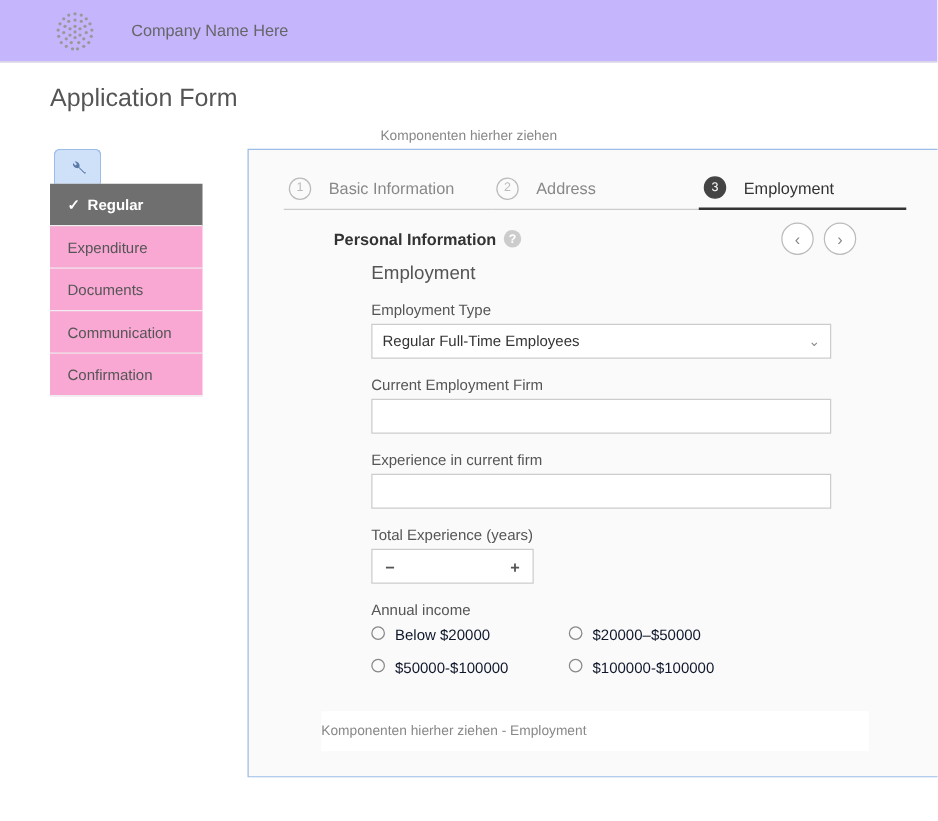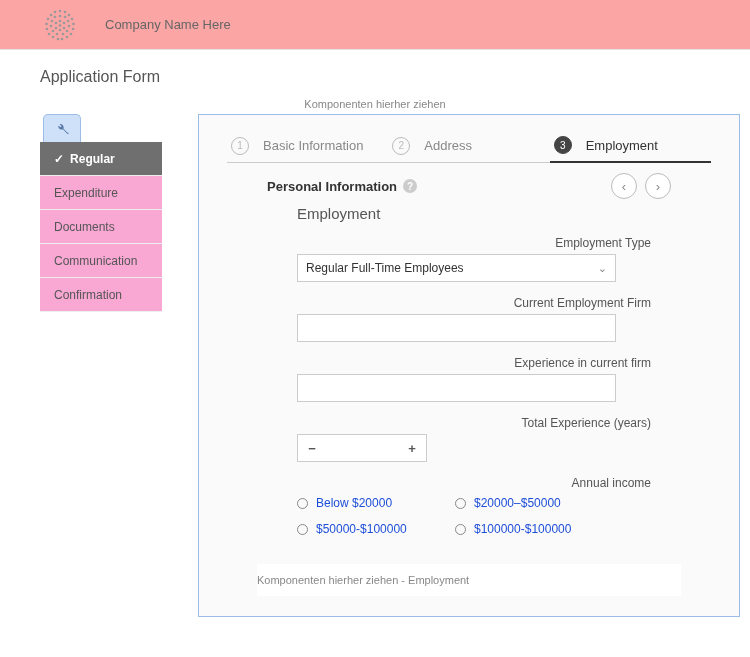--- a/index.html
+++ b/index.html
@@ -1,20 +1,20 @@
 <!DOCTYPE html>
 <html><head>
 <meta charset="utf-8">
 <style>
   * { box-sizing: border-box; }
   html, body { margin:0; padding:0; font-family: Arial, Helvetica, sans-serif; font-size:13px; color:#333; background:#fff;}
-  .topbar { height:50px; background:#fca5a5; border-bottom:1px solid #e2e2e2; display:flex; align-items:center; padding-left:40px; }
+  .topbar { height:50px; background:#c4b5fd; border-bottom:1px solid #e2e2e2; display:flex; align-items:center; padding-left:40px; }
   .logo { width:40px; height:40px; margin-right:25px; }
   .company-name { color:#666; font-size:13px; }
-  .page-title { font-size:16px; color:#555; padding:18px 40px 10px 40px; }
+  .page-title { font-size:20px; color:#555; padding:18px 40px 10px 40px; }
   .helper-text { text-align:center; font-size:11px; color:#888; margin-top:2px; }
   .layout { display:flex; padding:0 0 0 40px; align-items:flex-start; margin-top:4px; }
   .left-col { width:122px; flex:0 0 122px; }
   .wrench-tab { width:38px; height:28px; border:1px solid #9cbde8; border-bottom:none; border-radius:5px 5px 0 0; background:#cfe1f9; display:flex; align-items:center; justify-content:center; margin-left:3px; }
   .sidebar { width:122px; }
   .side-item { height:34px; display:flex; align-items:center; padding-left:14px; font-size:12px; color:#555; cursor:pointer; background:#f9a8d4; border-bottom:1px solid #eee;}
   .side-item.active { background:#6f6f6f; color:#fff; font-weight:bold; }
   .side-item.active .check { margin-right:6px; }
   .main-panel { flex:1; margin-left:36px; margin-right:10px; border:1px solid #9cbde8; background:#fafafa; padding:14px 28px 20px 28px; min-height:500px; position:relative; }
   .steps { display:flex; gap:0; border-bottom:none; margin-bottom:8px;}
@@ -22,29 +22,29 @@
   .step.active { border-bottom:2px solid #333; color:#333; }
   .step-circle { width:18px; height:18px; border-radius:50%; border:1px solid #bbb; color:#bbb; display:flex; align-items:center; justify-content:center; font-size:10px; margin:0 14px 0 4px;}
   .step.active .step-circle { background:#444; border-color:#444; color:#fff;}
   .section-head { display:flex; align-items:center; justify-content:space-between; margin:10px 40px 4px 40px;}
   .section-title { font-weight:bold; color:#333; font-size:13px; display:flex; align-items:center;}
   .info-icon { width:14px; height:14px; border-radius:50%; background:#ccc; color:#fff; font-size:10px; display:inline-flex; align-items:center; justify-content:center; margin-left:6px;}
   .navbtns { display:flex; gap:8px; }
   .circle-btn { width:26px; height:26px; border-radius:50%; border:1px solid #bbb; background:#fff; display:flex; align-items:center; justify-content:center; cursor:pointer; color:#888; font-size:13px;}
   .form-block { margin-left:70px; margin-right:60px; }
   .sub-title { font-size:15px; color:#555; margin:6px 0 14px 0; }
-  .field-label { font-size:12px; color:#555; margin-bottom:4px; margin-top:14px;text-align:right; }
-  .select, .text-input { width:319px; height:28px; border:1px solid #ccc; background:#fff; padding:0 8px; font-size:12px; color:#333; display:flex; align-items:center; justify-content:space-between;}
+  .field-label { font-size:12px; color:#555; margin-bottom:4px; margin-top:14px; }
+  .select, .text-input { width:368px; height:28px; border:1px solid #ccc; background:#fff; padding:0 8px; font-size:12px; color:#333; display:flex; align-items:center; justify-content:space-between;}
   .select { cursor:pointer;}
   .chev { font-size:11px; color:#888; }
   .stepper { width:130px; height:28px; border:1px solid #ccc; display:flex; align-items:center; justify-content:space-between; background:#fff;}
   .step-btn { width:28px; height:100%; display:flex; align-items:center; justify-content:center; cursor:pointer; color:#555; font-weight:bold; user-select:none;}
   .radios { margin-top:6px;}
   .radio-row { display:flex; flex-wrap:wrap; }
-  .radio-item { display:flex; align-items:center; margin-right:28px; margin-bottom:12px; font-size:12px; color:#1d4ed8; cursor:pointer; min-width:130px;}
+  .radio-item { display:flex; align-items:flex-start; margin-right:28px; margin-bottom:12px; font-size:12px; color:#0f172a; cursor:pointer; min-width:130px;}
   .radio-dot { width:11px; height:11px; border-radius:50%; border:1px solid #888; margin-right:8px;}
   .dropzone { margin:16px 30px 0 30px; background:#fff; text-align:left; font-size:11px; color:#888; padding:10px 0; }
   input.text-input { outline:none; }
 </style>
 </head>
 <body>
 
 <div class="topbar">
   <div class="logo">
     <svg viewBox="0 0 40 40" width="40" height="40">

